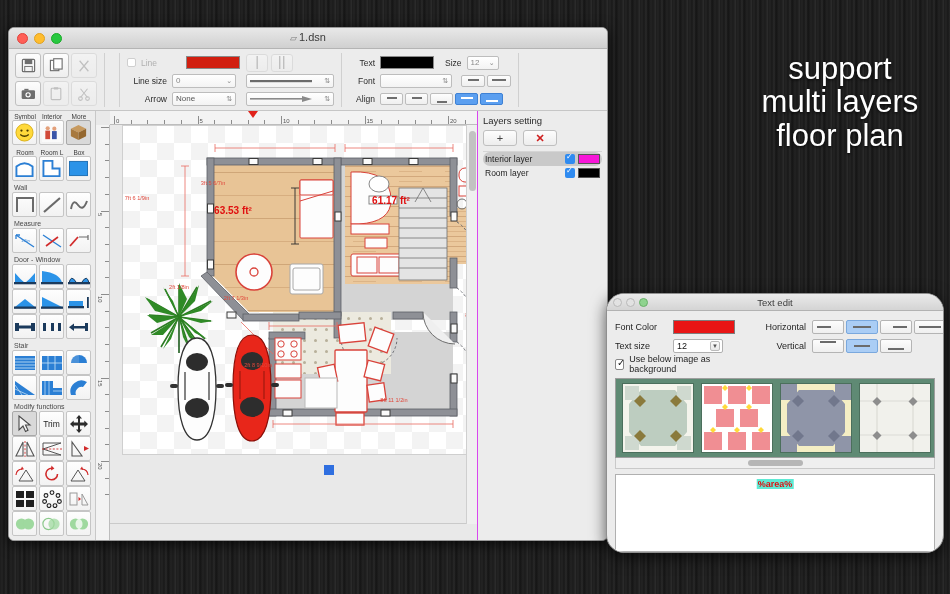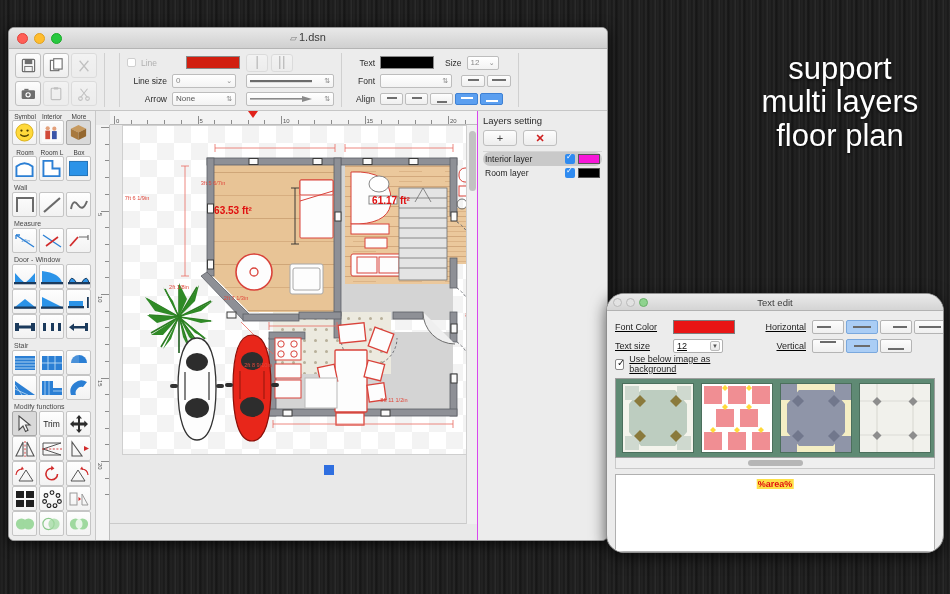--- a/index.html
+++ b/index.html
@@ -178,21 +178,21 @@
   }
   .te-title{
     height:17px; background:linear-gradient(#eaeaea,#d4d4d4);
     border-bottom:1px solid #b2b2b2; position:relative;
   }
   .te-dots{ position:absolute; left:6px; top:4px; display:flex; gap:4px; }
   .te-dot{ width:9px; height:9px; border-radius:50%; border:1px solid #b9b9b9; background:#e2e2e2; }
   .te-dot.g{ background:#8fd38f; border-color:#69b069; }
   .te-ttl{ text-align:center; font-size:9.5px; color:#3b3b3b; line-height:17px; }
   .te-body{ padding:6px 8px; }
-  .te-grid{ display:flex; gap:21px;text-decoration:underline; }
+  .te-grid{ display:flex; gap:21px; }
   .te-left{ width:150px; }
   .te-right{ flex:1; }
   .te-row{ display:flex; align-items:center; height:19px; gap:6px; font-size:9px; color:#1e1e1e; }
   .te-lab{ font-size:9px; color:#1e1e1e; }
   .te-lab.w52{ width:52px; }
   .te-lab.w50{ width:50px; text-align:right; }
   .te-colorswatch{ width:62px; height:14px; background:#e81515; border:1px solid #7d7d7d; }
   .te-numfield{
     width:50px; height:14px; background:#fff; border:1px solid #b0b0b0; border-radius:2px;
     font-size:9px; color:#111; display:flex; align-items:center; padding-left:3px; position:relative;
@@ -227,21 +227,21 @@
     height:11px; background:#efefef; border:1px solid #c9c9c9; border-top:none;
     display:flex; align-items:center; justify-content:center;
   }
   .te-scroll .thmb{ width:55px; height:6px; background:#b6b6b6; border-radius:3px; }
   .te-textarea{
     margin-top:5px; height:78px; background:#fff; border:1px solid #b0b0b0;
     position:relative;
   }
   .te-token{
     position:absolute; left:50%; transform:translateX(-50%); top:4px;
-    font-size:9px; color:#e01010; font-weight:bold; background:#fde047; padding:0 1px;text-align:center;
+    font-size:9px; color:#e01010; font-weight:bold; background:#5eead4; padding:0 1px;text-align:center;
   }
 
   
   #marketing{
     position:absolute; left:736px; top:52px; width:208px;
     text-align:center; color:#fff; font-size:31px; line-height:1.08;
     font-family:"Liberation Sans", sans-serif;
     text-shadow:0 1px 3px rgba(0,0,0,.8);
   }
   #marketing div{ white-space:nowrap; }

